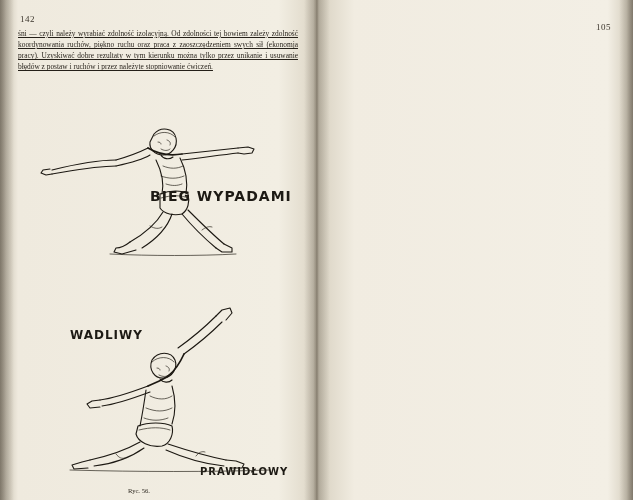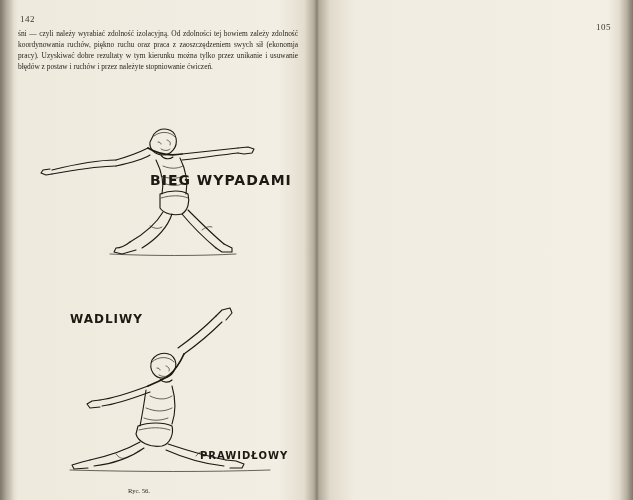--- a/index.html
+++ b/index.html
@@ -46,20 +46,21 @@
   .folio-left { left: 20px; top: 14px; }
   .folio-right { right: 22px; top: 22px; }
 
   .col {
     position: absolute;
     font-size: 7.4px;
     line-height: 11.1px;
     color: #241f18;
     text-align: justify;
     hyphens: none;
+    text-decoration: underline;
   }
   .col p { margin: 0; }
 
   
   .left-text {
     left: 18px;
     top: 28px;
     width: 280px;
   }
 
@@ -70,20 +71,21 @@
     line-height: 9px;
   }
   .cap-56 { left: 128px; top: 486px; }
 
   .hand-title {
     position: absolute;
     font-family: "DejaVu Sans", sans-serif;
     font-weight: 700;
     color: #1d1a14;
     letter-spacing: 1px;
+    margin-top: 16px;
   }
   .t-bieg { left: 150px; top: 172px; font-size: 14px; }
   .t-wadliwy { left: 70px; top: 312px; font-size: 12px; }
   .t-prawidlowy { left: 200px; top: 450px; font-size: 10px; }
 
   .fig { position: absolute; }
   svg { display: block; overflow: visible; }
   .ln { fill: none; stroke: #1c1812; stroke-width: 1.1; stroke-linecap: round; stroke-linejoin: round; }
   .ln-th { fill: none; stroke: #1c1812; stroke-width: 1.7; stroke-linecap: round; stroke-linejoin: round; }
   .ln-fine { fill: none; stroke: #2a251d; stroke-width: 0.7; stroke-linecap: round; }

